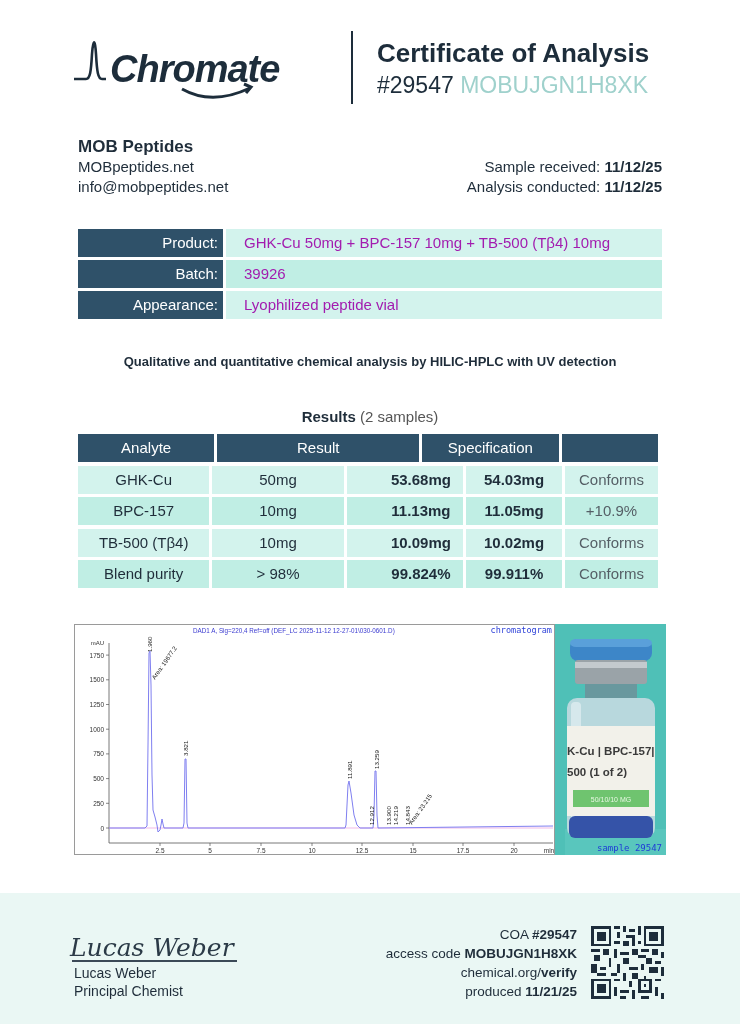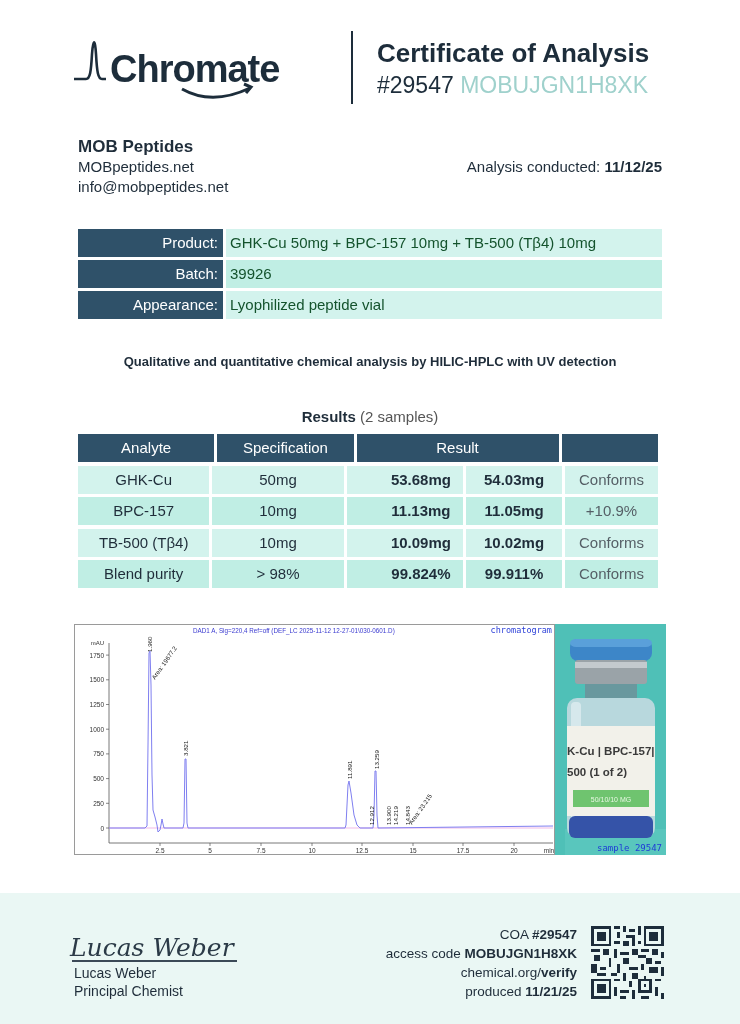--- a/index.html
+++ b/index.html
@@ -2,37 +2,37 @@
 <html><head>
 <meta charset="utf-8">
 <style>
   * { box-sizing: border-box; margin: 0; padding: 0; }
   html, body { width: 740px; height: 1024px; background: #ffffff; overflow: hidden; }
   body { font-family: "Liberation Sans", "DejaVu Sans", sans-serif; color: #1f2d3a; position: relative; }
 
   .header { position: absolute; left: 0; top: 0; width: 740px; height: 120px; }
   .logo { position: absolute; left: 72px; top: 34px; width: 220px; height: 70px; }
   .logo svg { position: absolute; left: 0; top: 0; }
-  .logo-text { position: absolute; left: 38px; top: 14px; font-size: 38px; font-weight: bold; color: #1d2d3b; letter-spacing: -1px; }
+  .logo-text { position: absolute; left: 38px; top: 14px; font-size: 38px; font-weight: bold; font-style: italic; color: #1d2d3b; letter-spacing: -1px; }
   .divider-v { position: absolute; left: 351px; top: 31px; width: 2px; height: 73px; background: #1d2d3b; }
   .title { position: absolute; left: 377px; top: 38px; font-size: 26px; font-weight: bold; color: #1d2d3b; }
   .coa-id { position: absolute; left: 377px; top: 72px; font-size: 23px; color: #1d2d3b; }
   .coa-code { color: #9fd1cc; }
 
   .client { position: absolute; left: 78px; top: 136px; }
   .client-name { font-size: 17px; font-weight: bold; color: #1f2d3a; line-height: 21px; }
   .client-line { font-size: 15px; line-height: 20px; color: #1f2d3a; }
   .dates { position: absolute; right: 78px; top: 157px; text-align: right; }
   .date-line { font-size: 15px; line-height: 20px; }
   .date-line b { font-weight: bold; }
 
   .info-table { position: absolute; left: 78px; top: 229px; width: 584px; }
   .info-row { display: flex; height: 28px; margin-bottom: 3px; }
   .info-label { width: 145px; background: #2f5169; color: #ffffff; font-size: 15px; text-align: right; padding-right: 5px; line-height: 28px; margin-right: 3px; }
-  .info-value { flex: 1; font-size: 15px; line-height: 28px; padding-left: 4px; color: #14532d; }
+  .info-value { flex: 1; font-size: 15px; line-height: 28px; padding-left: 18px; color: #a21caf; }
   .bg-a { background: #d3f3ed; }
   .bg-b { background: #c0eee4; }
 
   .method { position: absolute; left: 0; top: 354px; width: 740px; text-align: center; font-size: 13px; font-weight: bold; color: #1f2d3a; }
 
   .results-title { position: absolute; left: 0; top: 408px; width: 740px; text-align: center; font-size: 15px; }
   .results-title b { font-weight: bold; }
   .results-title span.light { color: #555; }
 
   .results { position: absolute; left: 78px; top: 434px; width: 584px; }
@@ -78,20 +78,23 @@
   </div>
 </div>
 
 <div class="client">
   <div class="client-name">MOB Peptides</div>
   <div class="client-line">MOBpeptides.net</div>
   <div class="client-line">info@mobpeptides.net</div>
 </div>
 <div class="dates">
   <div class="date-line">
+    <span>Sample received: </span><b>11/12/25</b>
+  </div>
+  <div class="date-line">
     <span>Analysis conducted: </span><b>11/12/25</b>
   </div>
 </div>
 
 <div class="info-table">
   <div class="info-row">
     <div class="info-label">Product:</div>
     <div class="info-value bg-a">GHK-Cu 50mg + BPC-157 10mg + TB-500 (Tβ4) 10mg</div>
   </div>
   <div class="info-row">
@@ -107,22 +110,22 @@
 <div class="method">Qualitative and quantitative chemical analysis by HILIC-HPLC with UV detection</div>
 
 <div class="results-title">
   <b>Results</b>
   <span class="light">(2 samples)</span>
 </div>
 
 <div class="results">
   <div class="r-row r-head">
     <div class="r-cell c1">Analyte</div>
+    <div class="r-cell c34">Result</div>
     <div class="r-cell c2">Specification</div>
-    <div class="r-cell c34">Result</div>
     <div class="r-cell c5"></div>
   </div>
 
   <div class="r-row">
     <div class="r-cell c1 bg-a">GHK-Cu</div>
     <div class="r-cell c2 bg-a">50mg</div>
     <div class="r-cell c3 bg-a r-bold">53.68mg</div>
     <div class="r-cell c4 bg-a r-bold">54.03mg</div>
     <div class="r-cell c5 bg-a r-muted">Conforms</div>
   </div>

